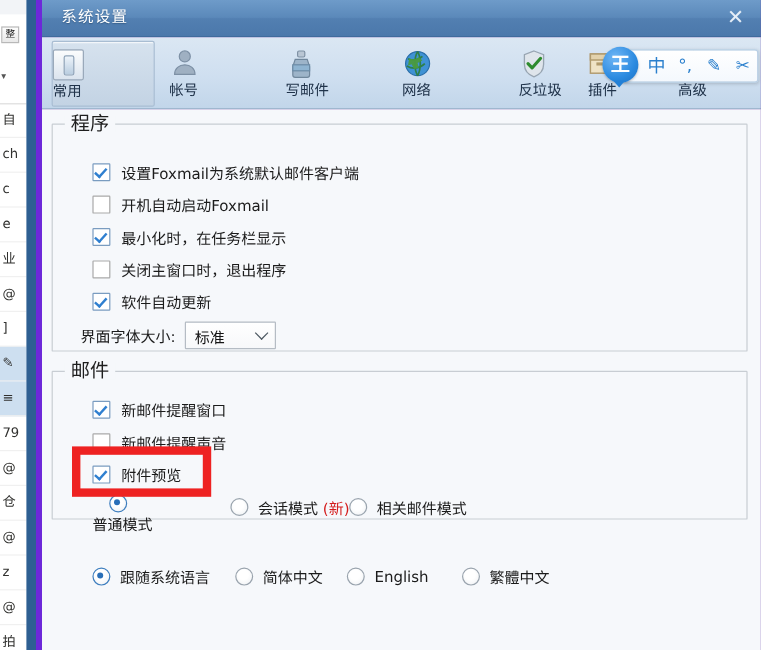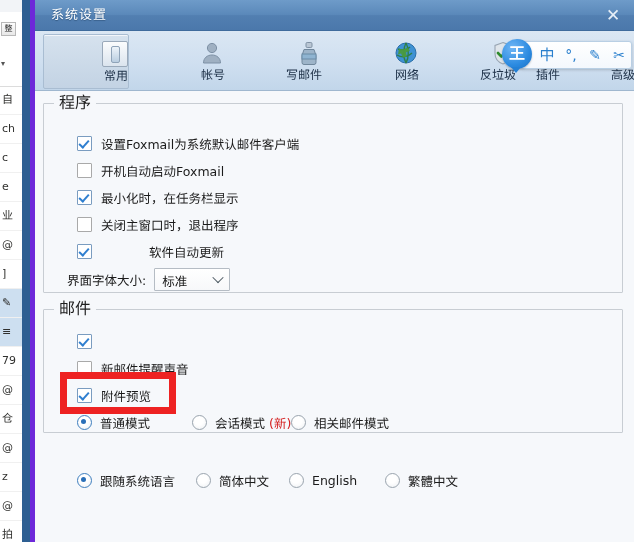--- a/index.html
+++ b/index.html
@@ -125,21 +125,21 @@
     position: relative;
     height: 59px;
     background: linear-gradient(to bottom, #dbe7f3 0%, #cfdff0 55%, #c2d6ea 100%);
     border-bottom: 1px solid #9fb7cf;
   }
   .tb-item {
     position: absolute;
     top: 3px;
     width: 84px;
     height: 53px;
-    text-align: right;
+    text-align: left;
     cursor: pointer;
     border-radius: 2px;
   }
   .tb-item.active {
     background: linear-gradient(to bottom, #d6e2ee 0%, #c3d3e4 100%);
     border: 1px solid #a9bdd2;
     box-shadow: inset 0 1px 0 rgba(255,255,255,.7);
   }
   .tb-ico {
     height: 30px;
@@ -467,52 +467,53 @@
       <div class="row" style="left:42px; top:96px;">
         <span class="cb on"></span>
         <span class="lbl">最小化时，在任务栏显示</span>
       </div>
 
       <div class="row" style="left:42px; top:123px;">
         <span class="cb off"></span>
         <span class="lbl">关闭主窗口时，退出程序</span>
       </div>
 
-      <div class="row" style="left:42px; top:150px;gap:48px;">
+      <div class="row" style="left:42px; top:150px;">
         <span class="cb on"></span>
         <span class="lbl">软件自动更新</span>
       </div>
 
       <div class="fontsize-row" style="left:32px; top:177px;">
         <span class="lbl">界面字体大小:</span>
         <span class="combo">
           <span class="val">标准</span>
           <span class="arrow"></span>
         </span>
       </div>
 
       <div class="groupbox" style="left:8px; top:218px; width:578px; height:122px;">
         <span class="gb-legend">邮件</span>
       </div>
 
       <div class="row" style="left:42px; top:240px;">
         <span class="cb on"></span>
+        <span class="lbl">新邮件提醒窗口</span>
       </div>
 
       <div class="row" style="left:42px; top:267px;">
         <span class="cb off"></span>
         <span class="lbl">新邮件提醒声音</span>
       </div>
 
       <div class="row" style="left:42px; top:294px; z-index:21;">
         <span class="cb on"></span>
         <span class="lbl">附件预览</span>
       </div>
 
-      <div class="row" style="left:42px; top:321px;">
+      <div class="row" style="left:42px; top:321px;flex-direction:column;">
         <span class="rb on"></span>
         <span class="lbl">普通模式</span>
       </div>
 
       <div class="row" style="left:157px; top:321px;">
         <span class="rb"></span>
         <span class="lbl">会话模式</span>
         <span class="lbl-new">(新)</span>
       </div>
 

